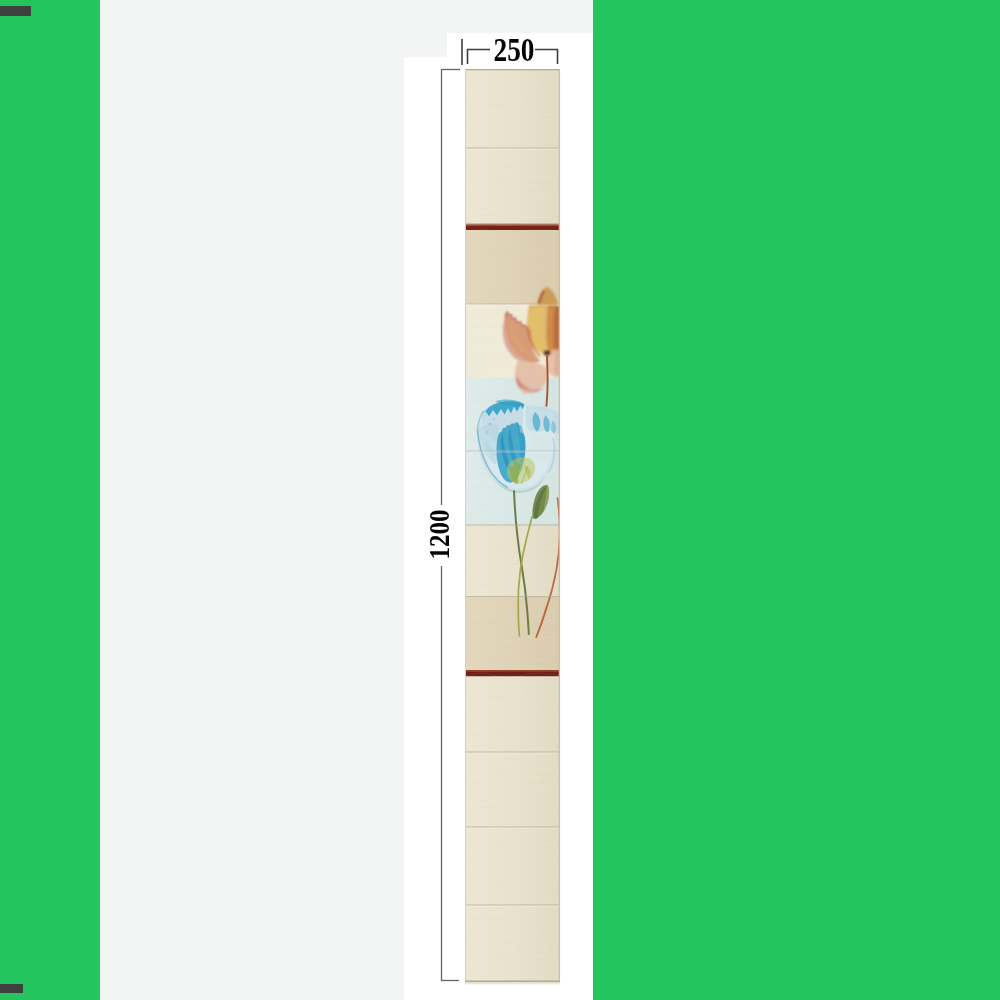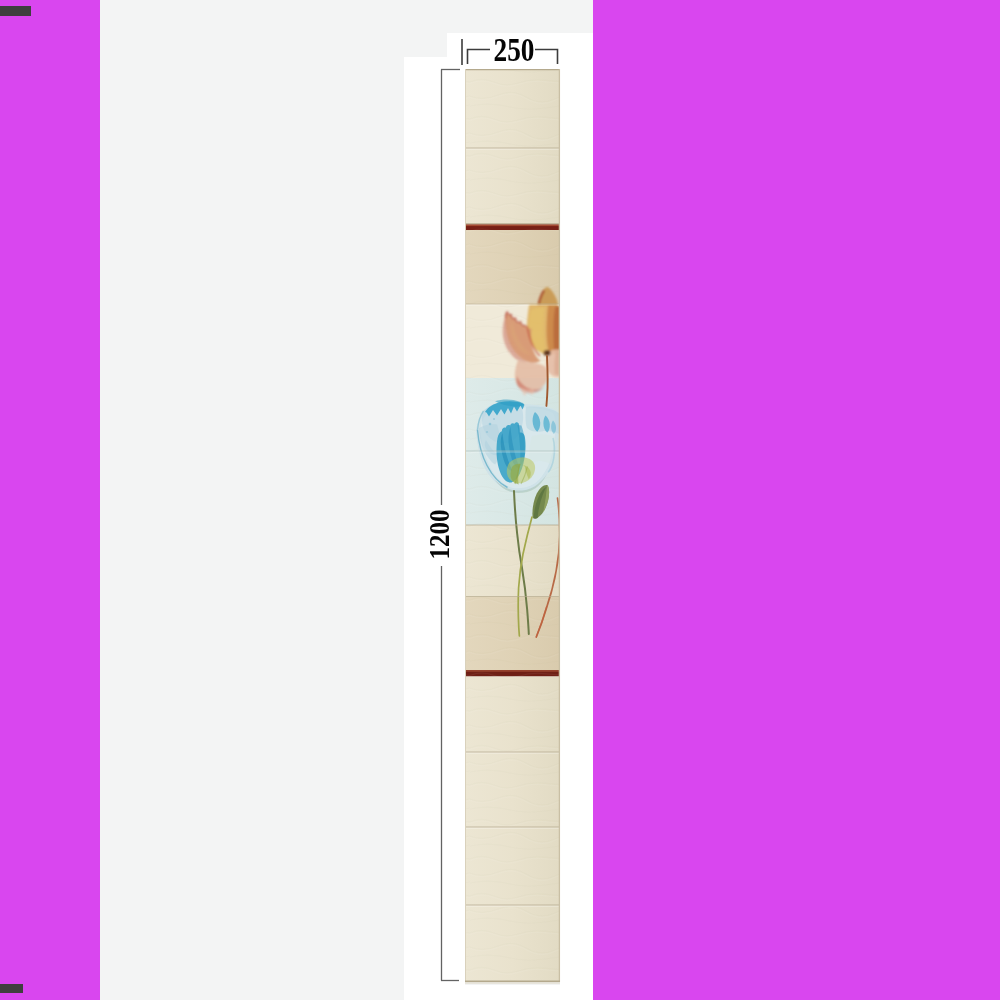--- a/index.html
+++ b/index.html
@@ -1,16 +1,16 @@
 <!DOCTYPE html>
 <html><head>
 <meta charset="utf-8">
 <style>
   html,body{margin:0;padding:0;background:#ffffff;}
-  #canvas{position:relative;width:1000px;height:1000px;background:#d946ef;overflow:hidden;
+  #canvas{position:relative;width:1000px;height:1000px;background:#22c55e;overflow:hidden;
           font-family:"Liberation Serif", serif;}
 </style>
 </head>
 <body>
 <div id="canvas">
 <svg width="1000" height="1000" viewBox="0 0 1000 1000">
   <defs>
 
     <pattern id="wavetex" width="94" height="37" patternUnits="userSpaceOnUse">
       <path d="M0,8 Q12,3 24,8 T48,9 T72,6 T94,8" fill="none" stroke="rgba(120,100,60,0.02)" stroke-width="1.3"></path>

